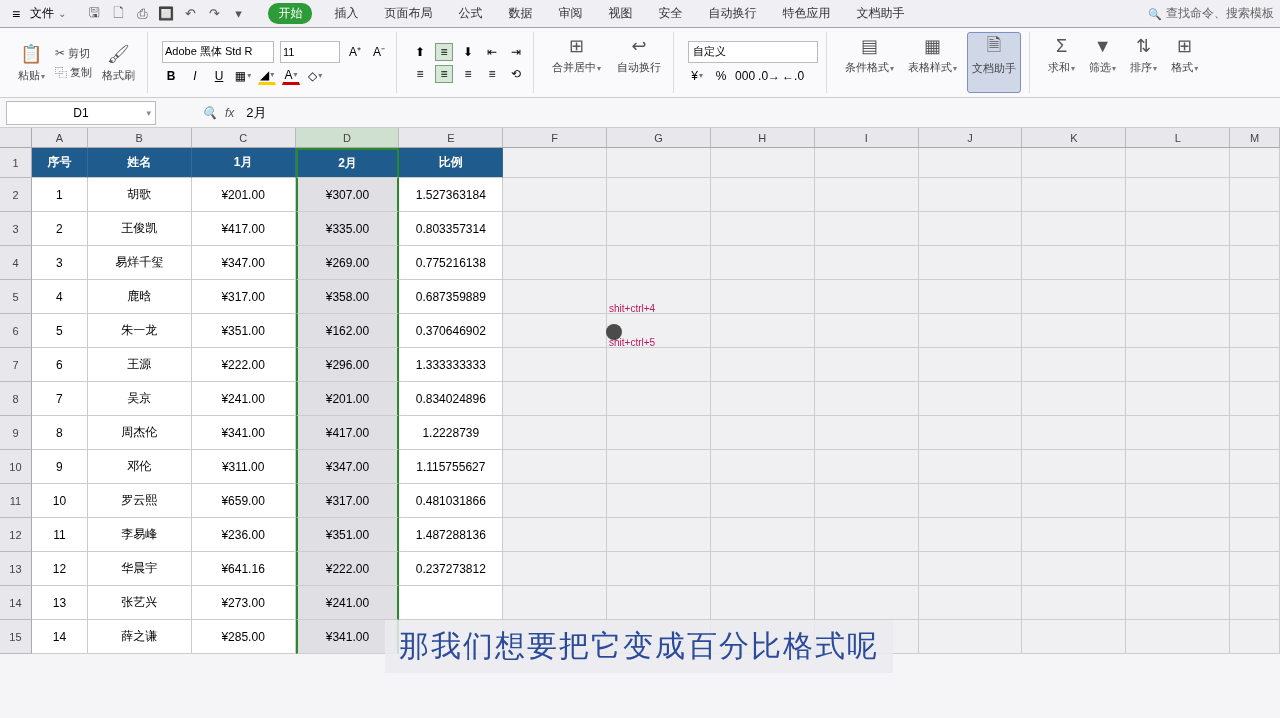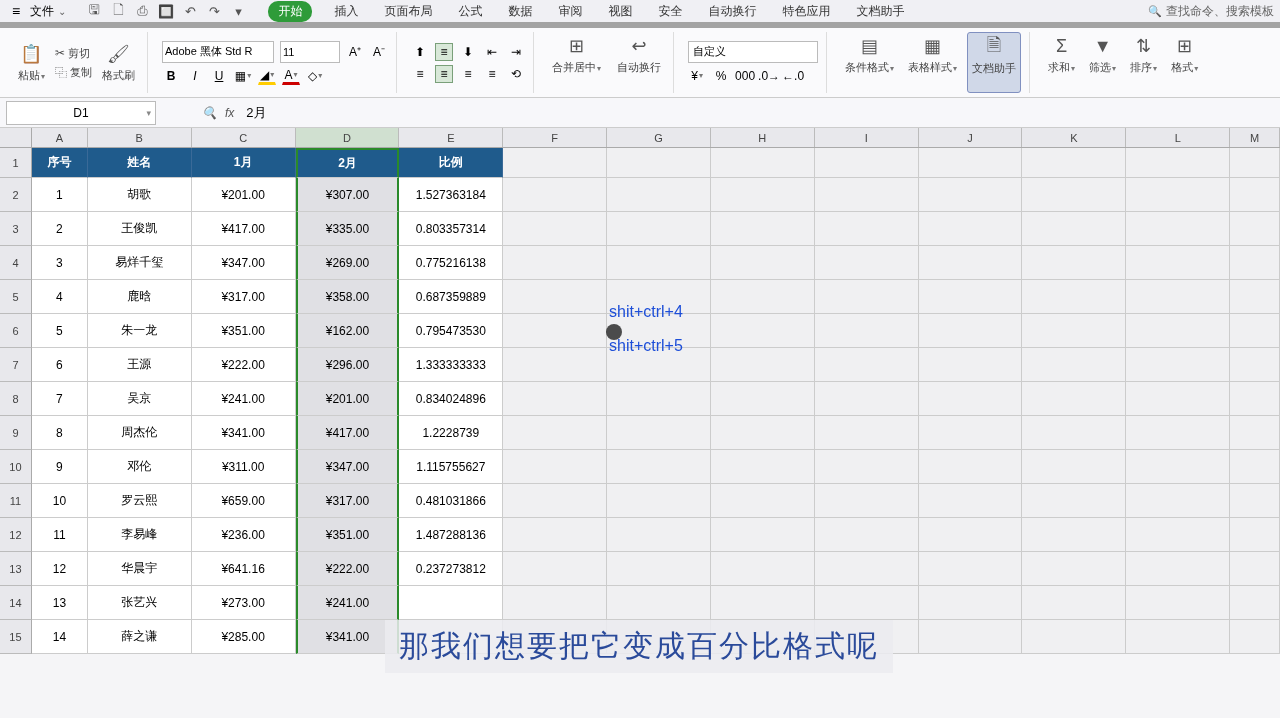--- a/index.html
+++ b/index.html
@@ -1,19 +1,19 @@
 <!DOCTYPE html>
 <html><head>
 <meta charset="utf-8">
 <style>
 * { margin: 0; padding: 0; box-sizing: border-box; font-family: "Microsoft YaHei", Arial, sans-serif; }
 body { background: #f5f5f7; width: 1280px; height: 718px; overflow: hidden; position: relative; }
 
 
-.menu-bar { height: 28px; background: #f0f0f4; display: flex; align-items: center; padding: 0 6px; border-bottom: 6px solid #a3a3a3; font-size: 12px; }
+.menu-bar { height: 28px; background: #f0f0f4; display: flex; align-items: center; padding: 0 6px; border-bottom: 1px solid #a3a3a3; font-size: 12px; }
 .menu-left { display: flex; align-items: center; gap: 4px; }
 .file-menu { display: flex; align-items: center; gap: 4px; padding: 2px 6px; }
 .hamburger { display: inline-block; width: 14px; }
 .hamburger::before { content: "≡"; font-size: 14px; }
 .file-menu .chev { font-size: 10px; color: #666; }
 .qat { display: flex; gap: 8px; margin-left: 10px; }
 .qat-icon { width: 16px; height: 16px; display: flex; align-items: center; justify-content: center; color: #555; font-size: 13px; }
 .tabs { display: flex; gap: 18px; margin-left: 18px; }
 .tab { padding: 2px 4px; color: #333; cursor: pointer; }
 .tab.active { background: #2e9b39; color: #fff; border-radius: 10px; padding: 2px 10px; }
@@ -64,21 +64,21 @@
 .col-d-border-l { border-left: 2px solid #2a8a2a; }
 .col-d-border-r { border-right: 2px solid #2a8a2a !important; }
 .sel-top { border-top: 2px solid #2a8a2a; }
 .sel-bot { border-bottom: 2px solid #2a8a2a !important; }
 
 
 .wA { width: 56px; } .wB { width: 104px; } .wC { width: 104px; } .wD { width: 104px; } .wE { width: 104px; }
 .wF { width: 104px; } .wG { width: 104px; } .wH { width: 104px; } .wI { width: 104px; } .wJ { width: 104px; } .wK { width: 104px; } .wL { width: 104px; } .wM { width: 50px; }
 
 
-.float-note { position: absolute; font-size: 16px; color: #1d4ed8; }
+.float-note { position: absolute; font-size: 10px; color: #be185d; }
 .cursor-dot { position: absolute; width: 16px; height: 16px; background: #222; border-radius: 50%; opacity: 0.8; }
 
 
 .subtitle { position: absolute; left: 385px; top: 620px; background: rgba(235,235,240,0.85); padding: 6px 14px; font-size: 30px; color: #2a4a9a; font-family: "SimSun", serif; letter-spacing: 2px; }
 </style>
 </head>
 <body>
 
 <div class="menu-bar">
   <div class="menu-left">
@@ -346,21 +346,21 @@
         <div class="cell wK empty" style="height: 34px;"></div>
         <div class="cell wL empty" style="height: 34px;"></div>
         <div class="cell wM empty" style="height: 34px;"></div>
       </div>
       <div class="row">
         <div class="rh" style="height: 34px;">6</div>
         <div class="cell wA filled" style="height: 34px;">5</div>
         <div class="cell wB filled" style="height: 34px;">朱一龙</div>
         <div class="cell wC filled" style="height: 34px;">¥351.00</div>
         <div class="cell wD filled sel-col col-d-border-l col-d-border-r" style="height: 34px;">¥162.00</div>
-        <div class="cell wE filled" style="height: 34px;">0.795473530</div>
+        <div class="cell wE filled" style="height: 34px;">0.370646902</div>
         <div class="cell wF empty" style="height: 34px;"></div>
         <div class="cell wG empty" style="height: 34px;"></div>
         <div class="cell wH empty" style="height: 34px;"></div>
         <div class="cell wI empty" style="height: 34px;"></div>
         <div class="cell wJ empty" style="height: 34px;"></div>
         <div class="cell wK empty" style="height: 34px;"></div>
         <div class="cell wL empty" style="height: 34px;"></div>
         <div class="cell wM empty" style="height: 34px;"></div>
       </div>
       <div class="row">

